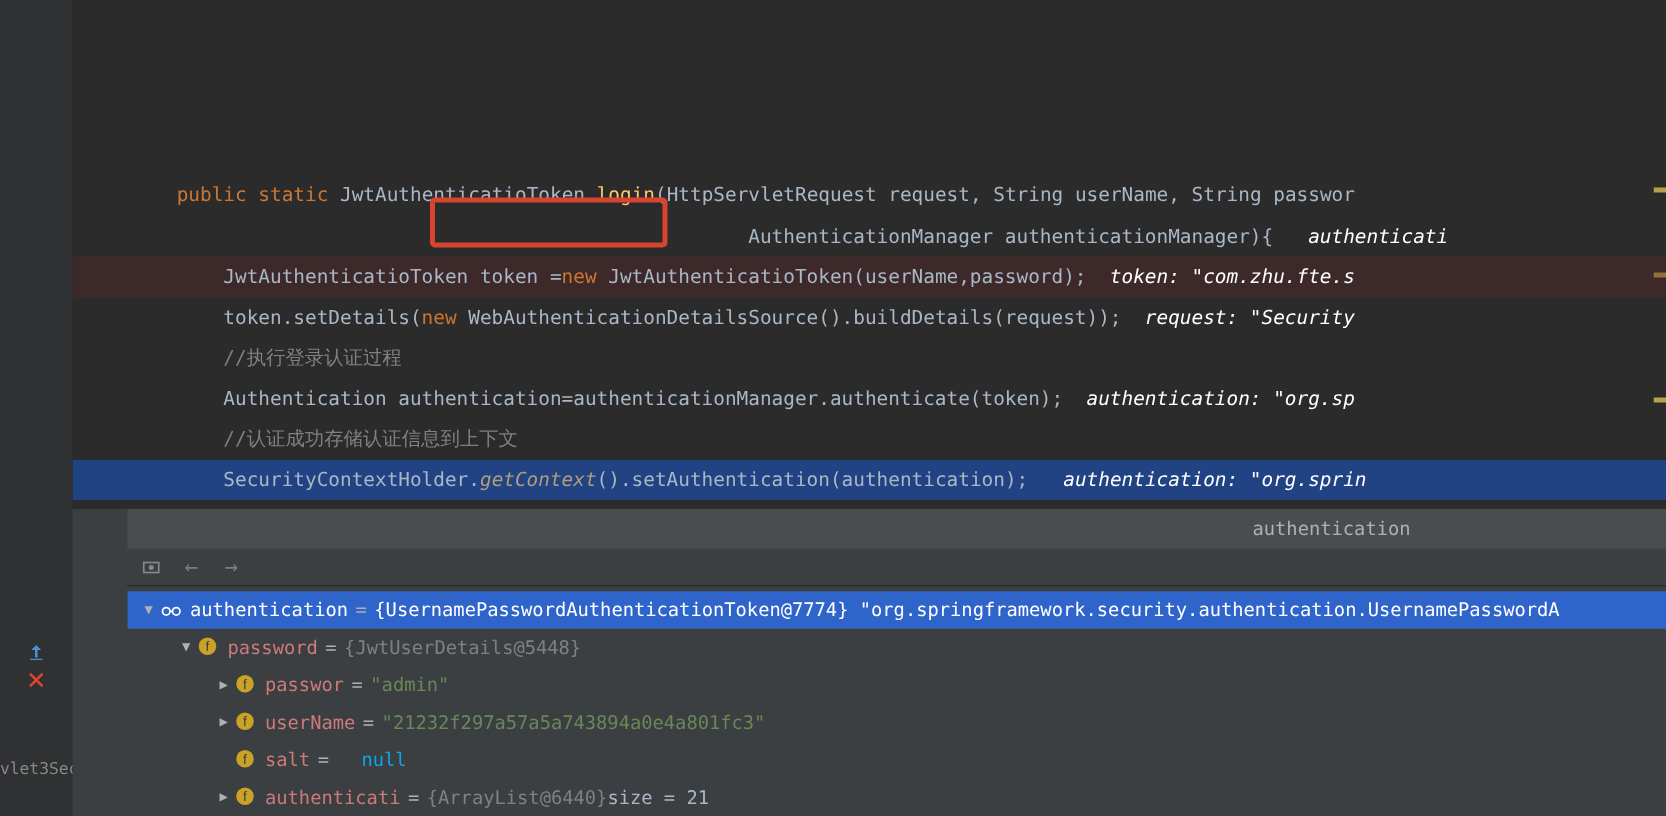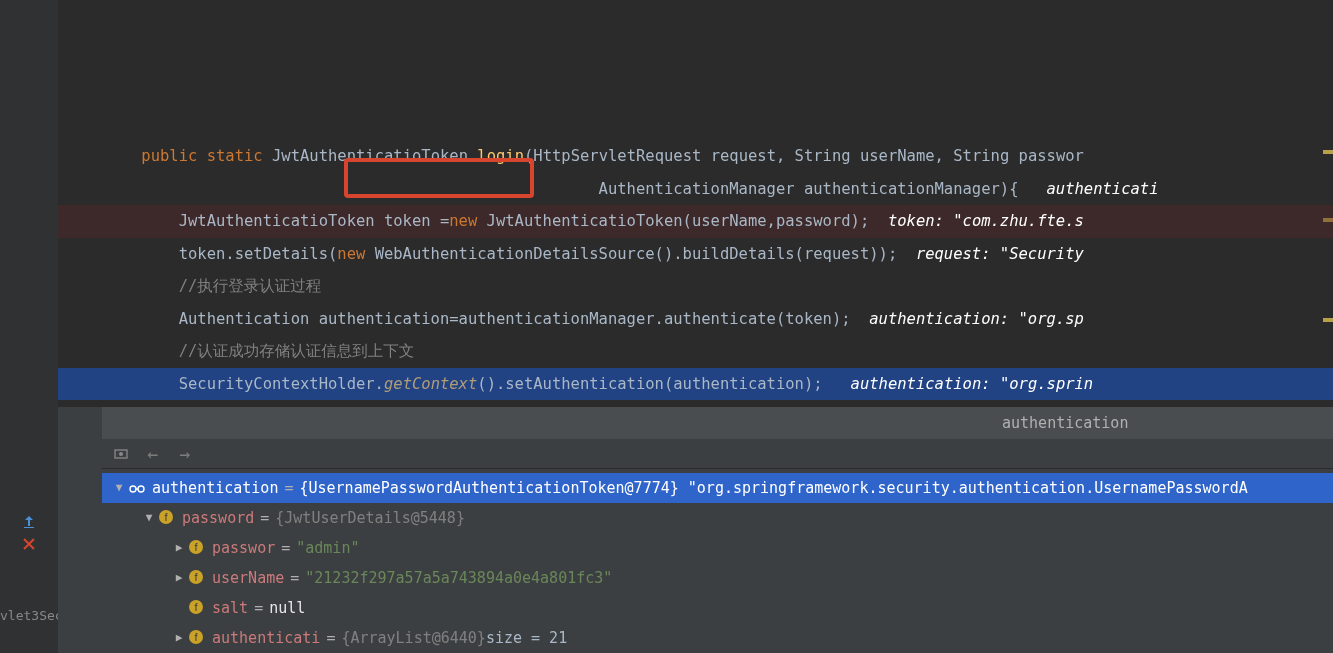--- a/index.html
+++ b/index.html
@@ -155,21 +155,21 @@
   }
   .tree-icon {
     display: inline-flex;
     width: 18px; height: 18px;
     margin-right: 6px;
   }
   .field-name { color: #cc7a7a; }
   .eq { color: #b0b0b0; margin: 0 6px; }
   .val-type { color: #808080; }
   .val-str { color: #6a8759; }
-  .val-null { color: #e5e5e5; }
+  .val-null { color: #0ea5e9; margin-left: 20px; }
   svg { display: block; }
 </style>
 </head>
 <body>
 
 <div class="left-gutter">
   <div class="left-gutter-bottom">
     <span class="toolbar-icon" style="color:#4a90d9;">
       <svg width="16" height="16" viewBox="0 0 16 16">
           <path fill="currentColor" d="M8 2l4 4h-3v6H7V6H4l4-4zM3 13h10v1H3z"></path>

